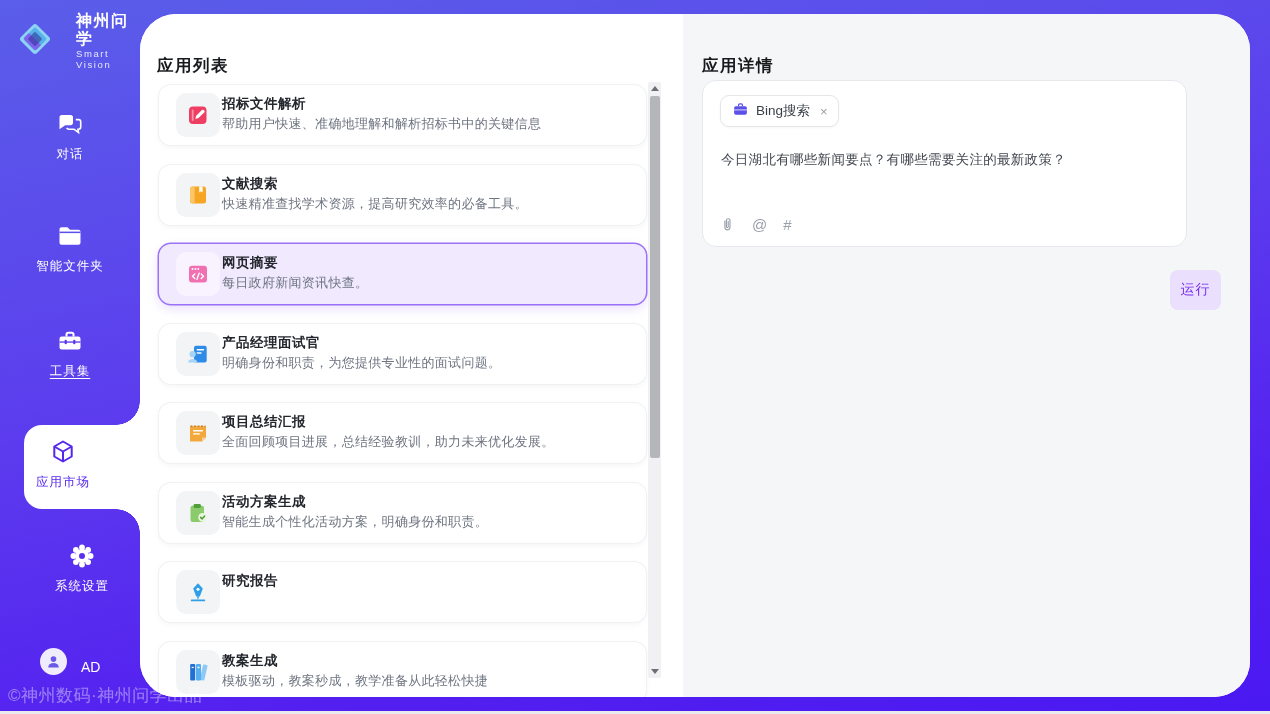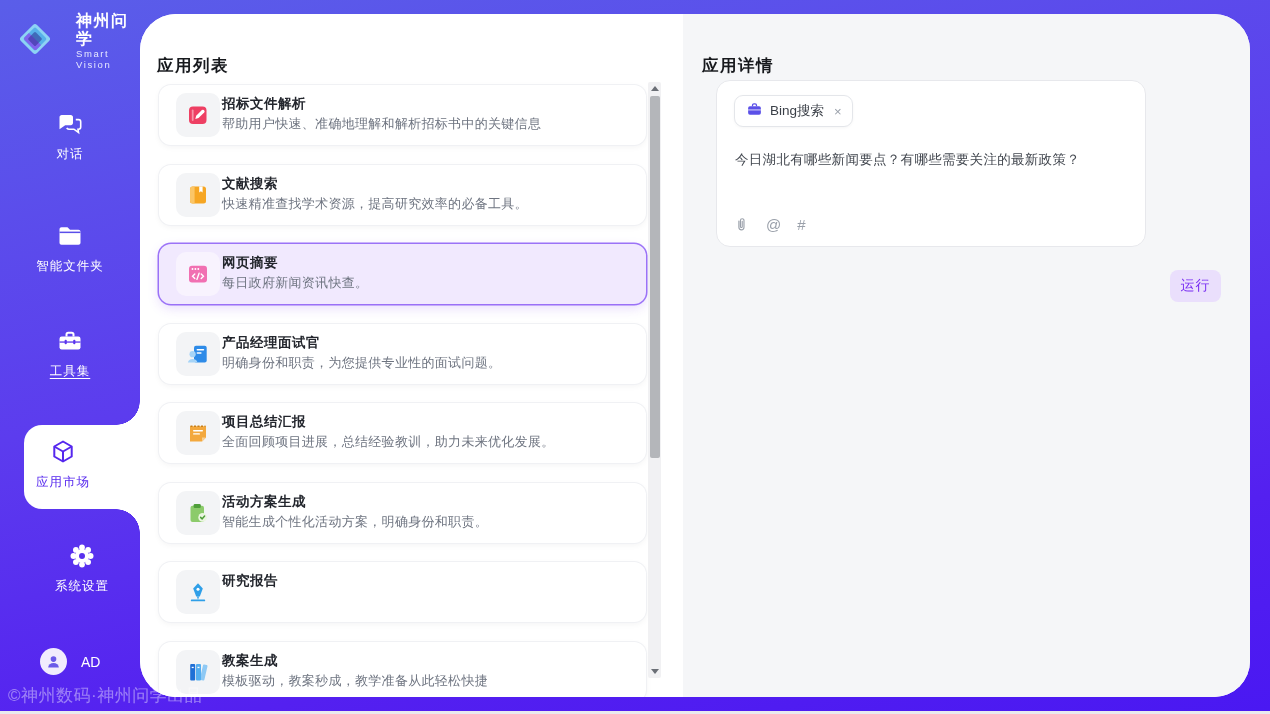--- a/index.html
+++ b/index.html
@@ -22,21 +22,21 @@
   .nav-item .inner { position:relative; z-index:1; }
   .nav-icon { display:block; margin:0 auto 6px; width:28px; height:28px; }
   .nav-label { font-size:12.5px; letter-spacing:1px; }
   .nav-label.ul { text-decoration:underline; text-underline-offset:3px; }
   .nav-item.selected { top:425px; height:84px; padding:13px 14px 0 0; color:#5527ee; }
   .bubble { position:absolute; left:24px; right:0; top:0; bottom:0; background:#fff; border-radius:18px 0 0 18px; z-index:0; }
   .bubble::before { content:""; position:absolute; right:0; top:-24px; width:24px; height:24px;
     background:radial-gradient(circle at 0 0, rgba(0,0,0,0) 23.5px, #fff 24px); }
   .bubble::after { content:""; position:absolute; right:0; bottom:-24px; width:24px; height:24px;
     background:radial-gradient(circle at 0 100%, rgba(0,0,0,0) 23.5px, #fff 24px); }
-  .user { position:absolute; left:40px; top:648px; display:flex; align-items:center; gap:14px; cursor:pointer; }
+  .user { position:absolute; left:40px; top:648px; display:flex; align-items:flex-end; gap:14px; cursor:pointer; }
   .avatar { width:27px; height:27px; border-radius:50%; background:#f1ecfd; display:flex; align-items:center; justify-content:center; }
   .user-name { color:#fff; font-size:14px; }
   .copyright { position:absolute; left:8px; top:684px; color:rgba(255,255,255,.42); font-size:17px; letter-spacing:.5px; white-space:nowrap; }
   
   .content {
     position:absolute; left:140px; top:14px; width:1110px; height:683px;
     background:#fff; border-radius:36px; overflow:hidden; display:flex; z-index:2;
   }
   .list-panel { width:543px; height:100%; position:relative; background:#fff; flex:none; }
   .panel-title { position:absolute; left:17px; top:27px; font-size:16.5px; font-weight:bold; color:#17191d; letter-spacing:1.5px; }
@@ -51,31 +51,31 @@
   .card-d { position:absolute; left:63px; top:30px; font-size:13px; color:#6e7480; white-space:nowrap; letter-spacing:.3px; }
   
   .sbar { position:absolute; left:508px; top:68px; width:13px; height:596px; background:#f1f1f3; border-radius:2px; }
   .sb-up, .sb-down { position:absolute; left:0; width:13px; height:13px; display:flex; align-items:center; justify-content:center; cursor:pointer; }
   .sb-up { top:0; } .sb-down { bottom:0; }
   .sb-up i { border-left:4px solid transparent; border-right:4px solid transparent; border-bottom:5px solid #6b6f76; }
   .sb-down i { border-left:4px solid transparent; border-right:4px solid transparent; border-top:5px solid #6b6f76; }
   .sb-thumb { position:absolute; left:1.5px; top:14px; width:10px; height:362px; background:#b4b6ba; border-radius:2px; cursor:grab; }
   
   .detail-panel { flex:1; background:#f5f6f8; position:relative; }
-  .prompt-card { position:absolute; left:19px; top:66px; width:430px; height:167px; background:#fff;
-    border:1px solid #e7e8ec; border-radius:14px; cursor:text;margin-left:14px; }
+  .prompt-card { position:absolute; left:19px; top:66px; width:485px; height:167px; background:#fff;
+    border:1px solid #e7e8ec; border-radius:14px; cursor:text; }
   .chip { position:absolute; left:17px; top:14px; height:32px; border:1px solid #e4e6ea; border-radius:9px; background:#fff;
     display:inline-flex; align-items:center; gap:7px; padding:0 10px 0 11px; font-size:13.5px; color:#3a3f47;
     box-shadow:0 1px 3px rgba(0,0,0,.04); }
   .chip-x { color:#9aa0aa; font-size:13px; margin-left:3px; cursor:pointer; line-height:1; }
   .prompt-text { position:absolute; left:18px; top:70px; font-size:13.5px; color:#42474f; letter-spacing:.3px; }
   .attach-row { position:absolute; left:16px; bottom:13px; display:flex; gap:16px; align-items:center; color:#9aa0aa; }
   .attach-row .sym { font-size:15px; cursor:pointer; line-height:1; }
   .attach-row .clip { display:flex; cursor:pointer; }
-  .run-btn { position:absolute; right:29px; top:256px; width:51px; height:32px; background:#eadffc; color:#7a2ff2;
+  .run-btn { position:absolute; right:29px; top:256px; width:51px; height:40px; background:#eadffc; color:#7a2ff2;
     font-size:14px; border:none; border-radius:8px; cursor:pointer; font-family:inherit; letter-spacing:1px; }
 </style>
 </head>
 <body>
 
 <div class="app">
 
   <nav class="sidebar">
     <div class="logo">
       <span>

